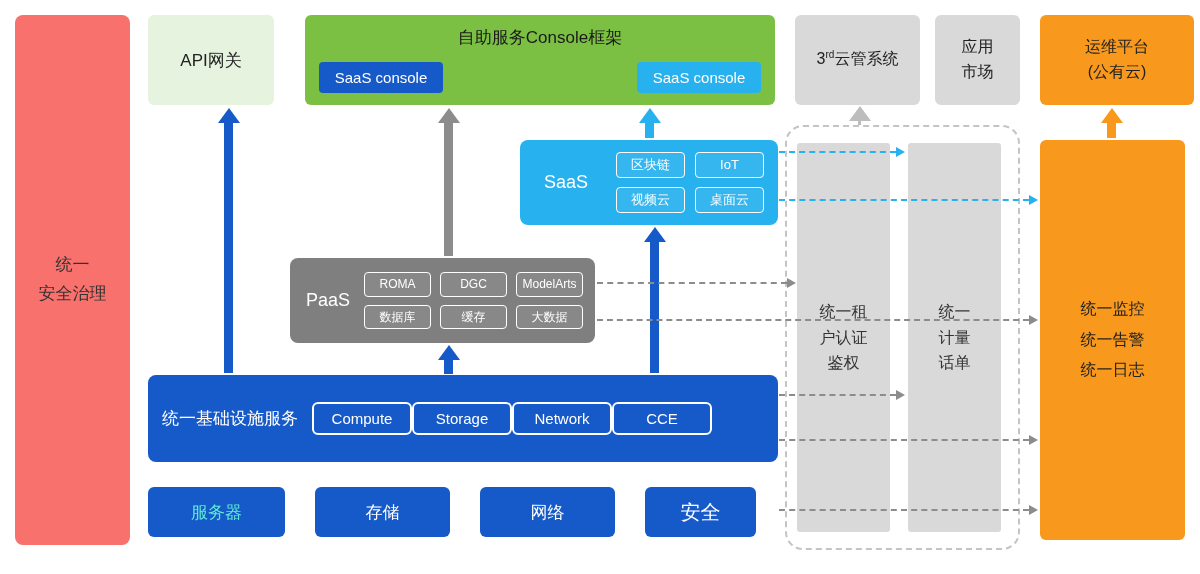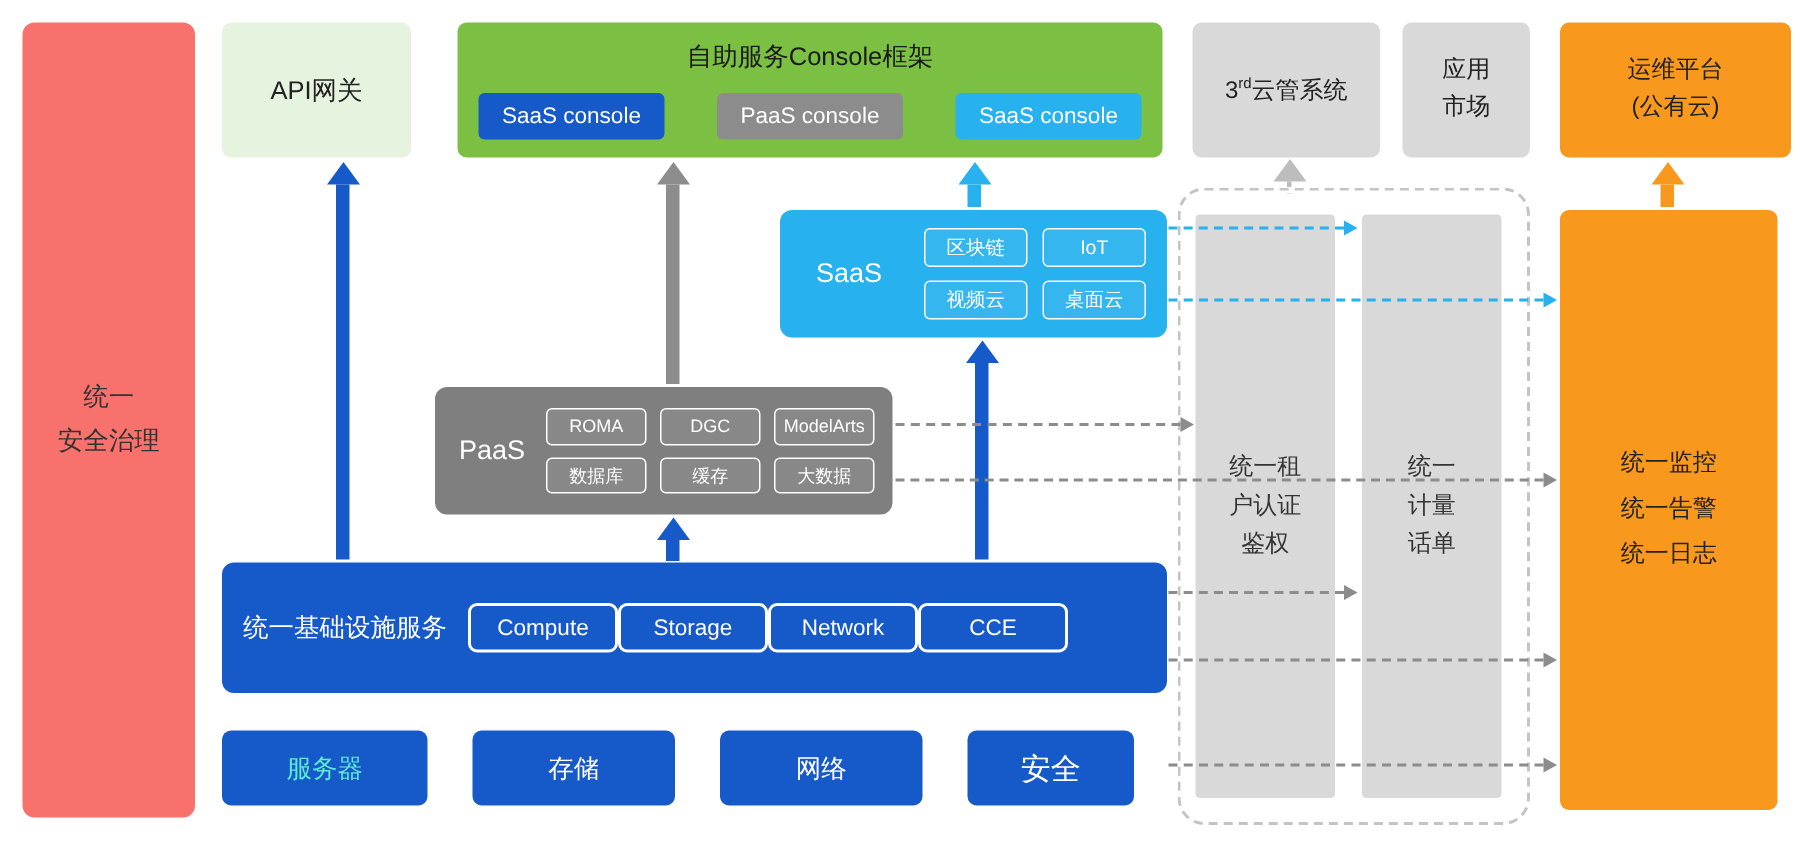--- a/index.html
+++ b/index.html
@@ -61,21 +61,20 @@
               color:var(--dark-text); font-size:17px; line-height:1.7; border-radius:8px;">统一
 安全治理</div>
 
   <div class="box" style="left:148px; top:15px; width:126px; height:90px; background:var(--light-green);
               color:#222; font-size:17px;">API网关</div>
 
   <div class="frame" style="left:305px; top:15px; width:470px; height:90px; background:var(--green);">
     <div class="frame-title">自助服务Console框架</div>
     <div class="console-row">
       <div class="console-btn" style="background:var(--blue);">SaaS console</div>
-      <div class="console-btn" style="background:var(--mid-gray);">PaaS console</div>
       <div class="console-btn" style="background:var(--cyan);">SaaS console</div>
     </div>
   </div>
 
   <div class="box" style="left:795px; top:15px; width:125px; height:90px; background:var(--light-gray);
               color:#222; font-size:16px;">
     <span>
       <span>3</span><sup style="font-size:10px;">rd</sup><span>云管系统</span>
     </span>
   </div>

